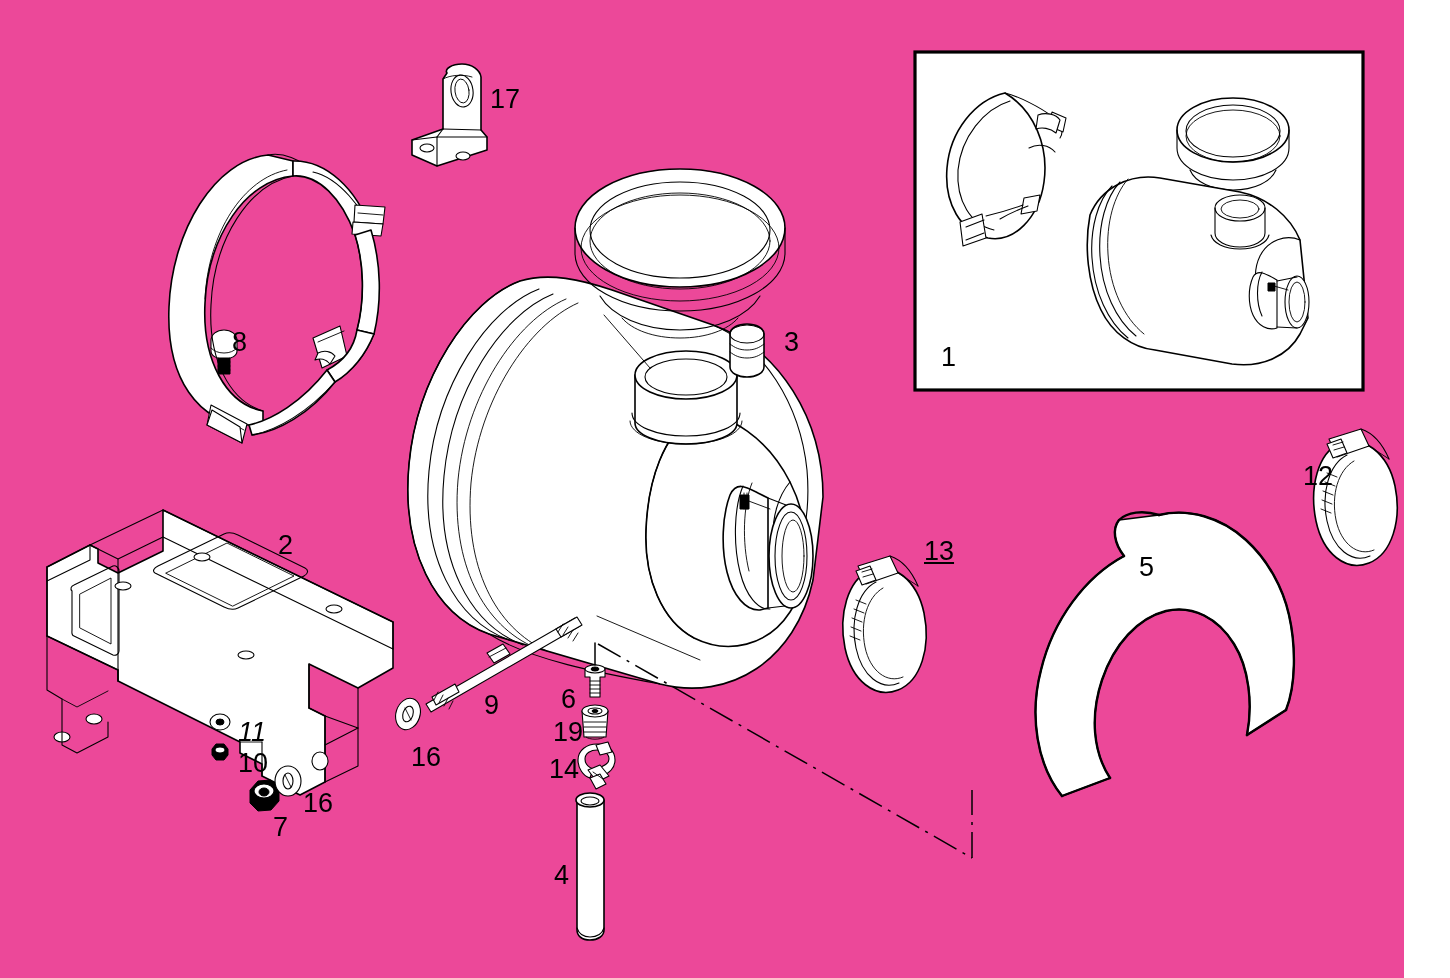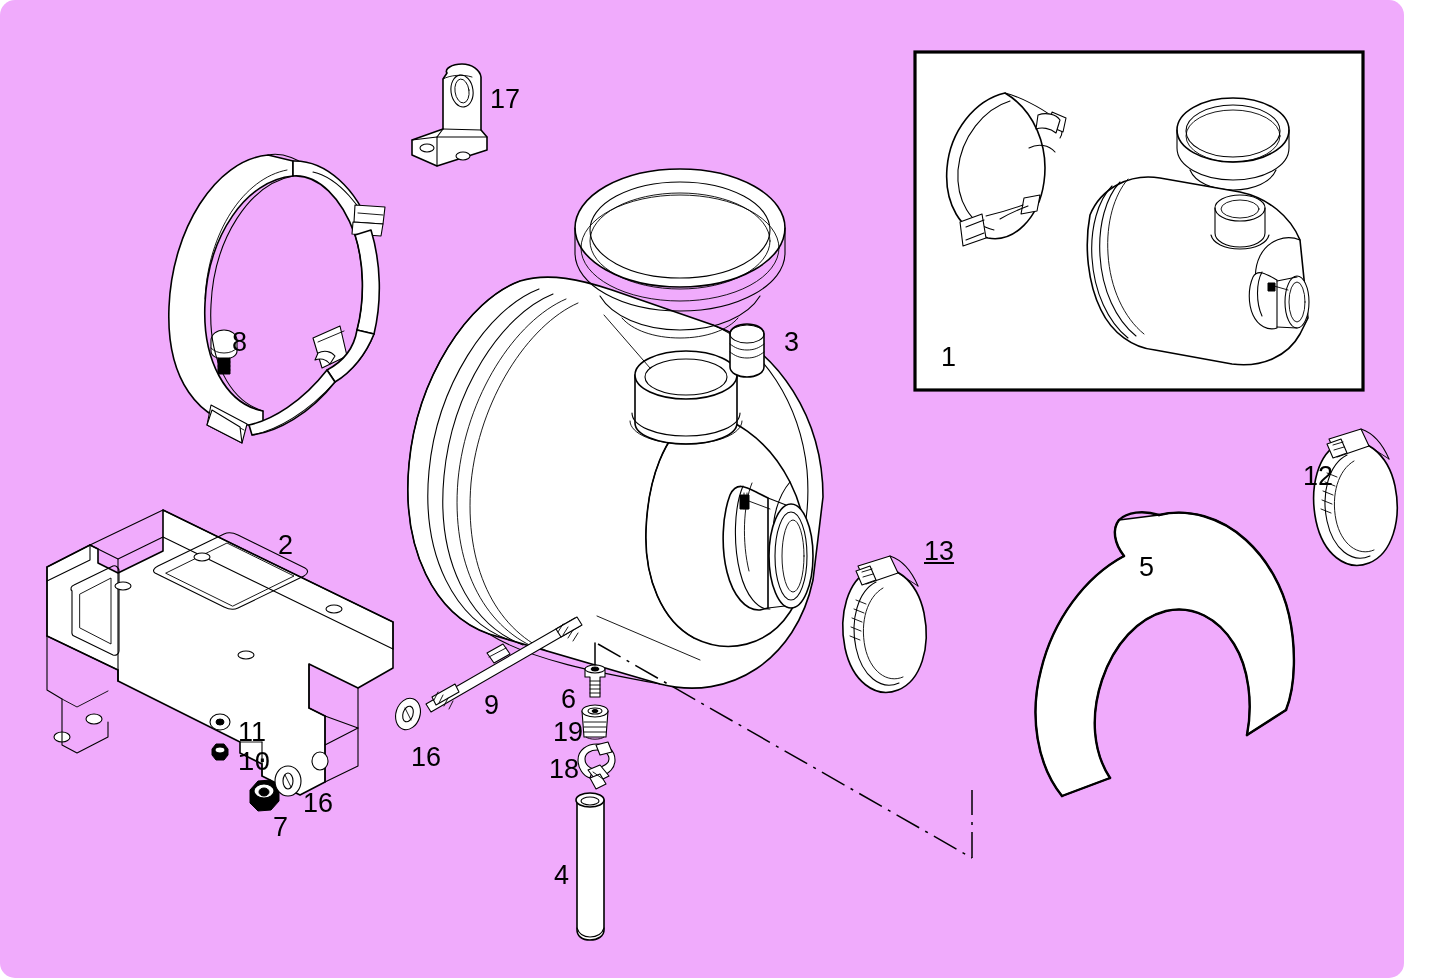--- a/index.html
+++ b/index.html
@@ -7,23 +7,22 @@
     padding: 0;
     background: #ffffff;
   }
   body {
     font-family: "Liberation Sans", sans-serif;
   }
   #diagram-root {
     position: relative;
     width: 1404px;
     height: 978px;
-    background: #f0abfc;
+    background: #ec4899;
     overflow: hidden;
-    border-radius: 15px;
   }
   #diagram-svg {
     position: absolute;
     left: 0;
     top: 0;
     width: 1450px;
     height: 978px;
   }
   .ln-thin {
     fill: none;
@@ -496,22 +495,22 @@
   <div class="callout" style="left:490px; top:86px;">17</div>
   <div class="callout" style="left:232px; top:329px;">8</div>
   <div class="callout" style="left:784px; top:329px;">3</div>
   <div class="callout" style="left:278px; top:532px;">2</div>
   <div class="callout" style="left:924px; top:538px;text-decoration:underline;">13</div>
   <div class="callout" style="left:1303px; top:423px;margin-top:40px;">12</div>
   <div class="callout" style="left:1139px; top:554px;">5</div>
   <div class="callout" style="left:484px; top:692px;">9</div>
   <div class="callout" style="left:561px; top:686px;">6</div>
   <div class="callout" style="left:553px; top:719px;">19</div>
-  <div class="callout" style="left:549px; top:756px;">18</div>
-  <div class="callout" style="left:238px; top:719px;">11</div>
-  <div class="callout" style="left:238px; top:750px;font-family:Liberation Mono, monospace;">10</div>
+  <div class="callout" style="left:549px; top:756px;">14</div>
+  <div class="callout" style="left:238px; top:719px;font-style:italic;">11</div>
+  <div class="callout" style="left:238px; top:750px;">10</div>
   <div class="callout" style="left:411px; top:744px;">16</div>
   <div class="callout" style="left:273px; top:814px;">7</div>
   <div class="callout" style="left:303px; top:790px;">16</div>
   <div class="callout" style="left:554px; top:862px;">4</div>
   <div class="callout" style="left:941px; top:344px;">1</div>
 
 </div>
 
 </body></html>

